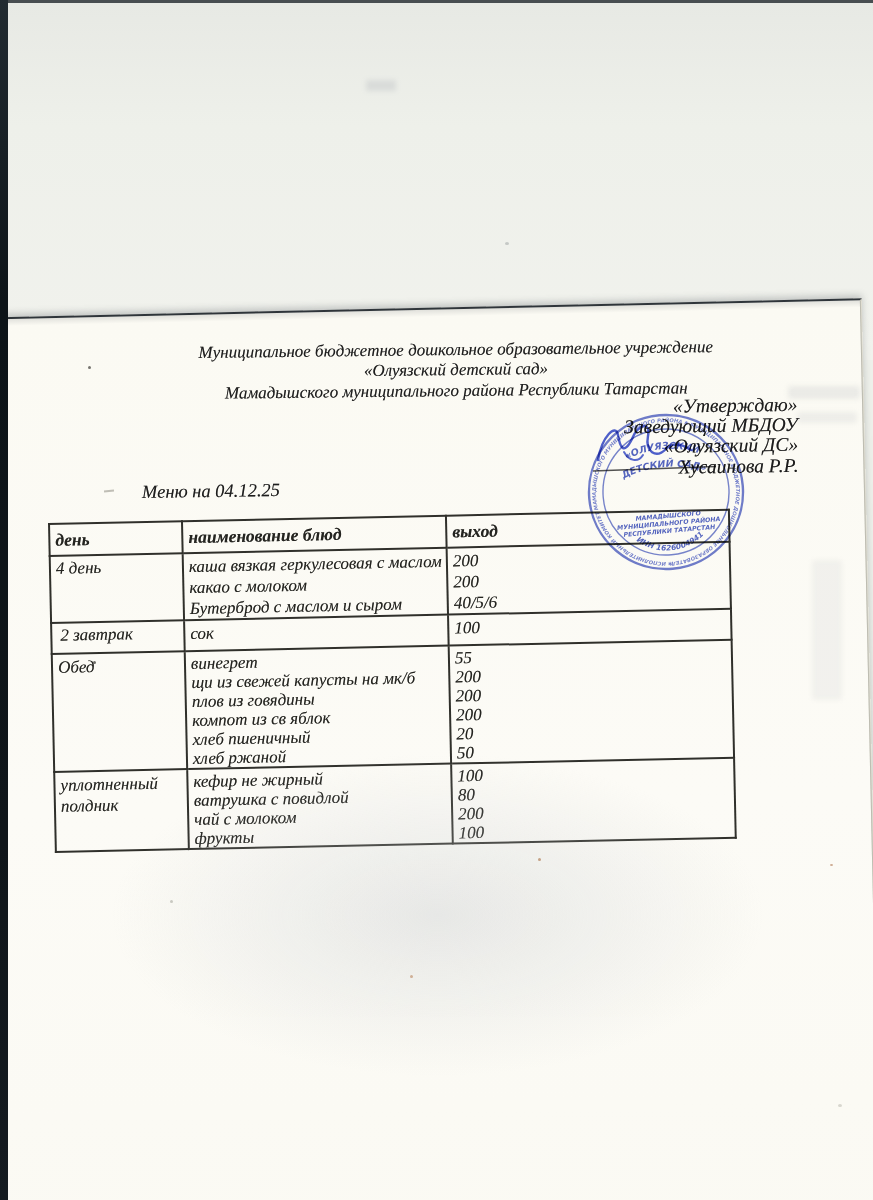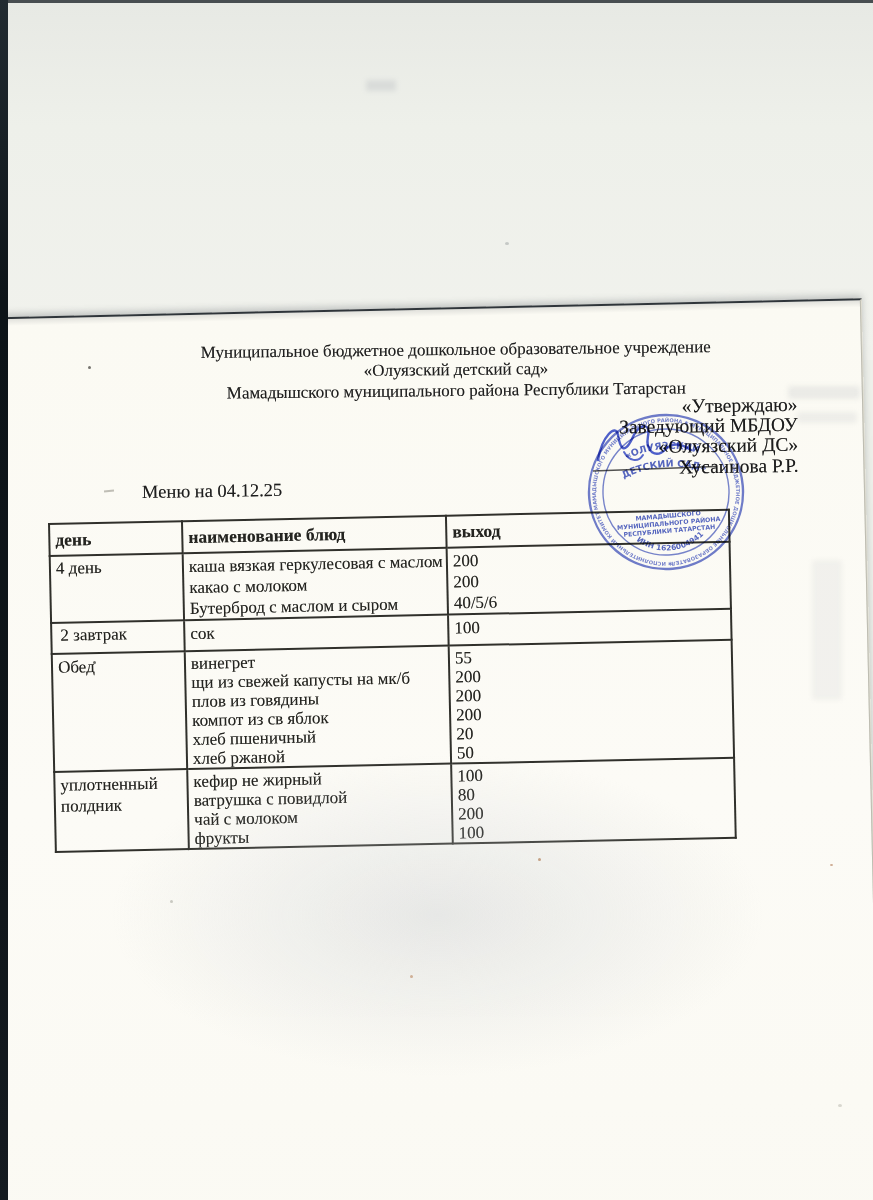--- a/index.html
+++ b/index.html
@@ -27,21 +27,21 @@
   }
   .paper::before{content:"";position:absolute;left:0;top:0;width:100%;height:7px;
     background:linear-gradient(180deg,rgba(90,95,100,.16),rgba(90,95,100,0));}
   .paper::after{content:"";position:absolute;right:-1px;top:0;width:1px;height:100%;
     background:rgba(150,150,140,.45);}
 
   
   .edge-strip{left:0;top:0;width:8px;height:1200px;z-index:40;
     background:linear-gradient(180deg,#222b31 0%,#0d1418 25%,#10161a 70%,#151b20 100%);}
 
-  .content{left:0;top:0;width:873px;height:1068px;z-index:10;}
+  .content{left:0;top:0;width:873px;height:1068px;z-index:10;font-style:italic;}
 
   .org-block{left:60px;top:340px;width:792px;text-align:center;
     font-size:17px;line-height:20.3px;color:#1f1f1f;transform:rotate(-.65deg);
     text-shadow:0 0 .5px rgba(45,45,45,.55);}
   .approval-block{left:498px;top:397px;width:300px;text-align:right;
     font-size:19.5px;line-height:20.2px;color:#1c1c1c;transform:rotate(-.85deg);
     text-shadow:0 0 .5px rgba(45,45,45,.55);}
   .menu-title{left:142px;top:481px;font-size:18.5px;color:#1e1e1e;
     transform:rotate(-.9deg);text-shadow:0 0 .5px rgba(45,45,45,.5);}
 

